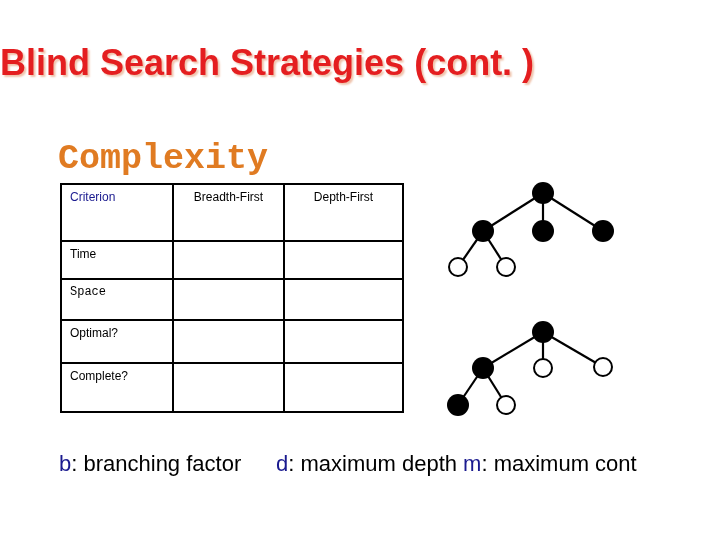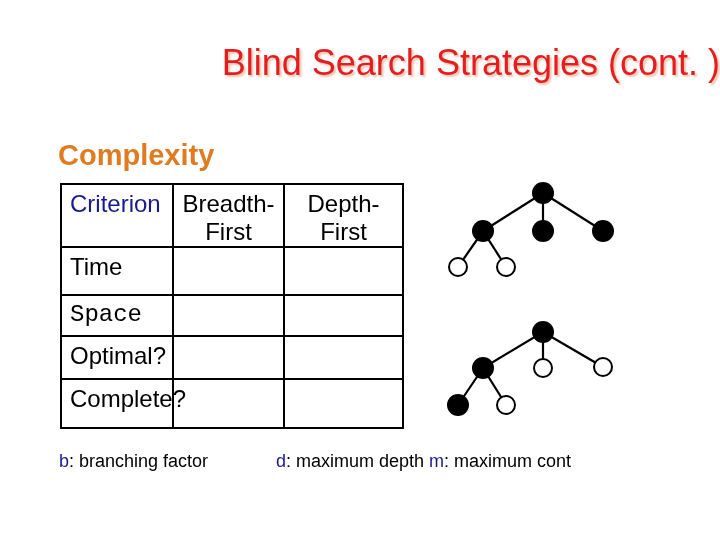--- a/index.html
+++ b/index.html
@@ -9,84 +9,85 @@
     height: 540px;
     background: #ffffff;
     font-family: "Liberation Sans", sans-serif;
     overflow: hidden;
   }
   .title {
     position: absolute;
     left: 0;
     top: 42px;
     width: 100%;
-    text-align: right;
+    text-align: left;
     font-size: 36px;
-    font-weight: normal;
+    font-weight: bold;
     color: #e41e20;
     text-shadow: 2px 2px 2px #efc3ac;
     letter-spacing: 0px;
     white-space: pre;
   }
   .heading {
     position: absolute;
     left: 58px;
     top: 139px;
-    font-size: 29px;
+    font-size: 35px;
     font-weight: bold;
     color: #e07b22;
+    font-family: Liberation Mono, monospace;
   }
   table.complexity-table {
     position: absolute;
     left: 60px;
     top: 183px;
     width: 342px;
     border-collapse: collapse;
     table-layout: fixed;
   }
   table.complexity-table th,
   table.complexity-table td {
     border: 2px solid #000000;
     vertical-align: top;
     font-weight: normal;
-    font-size: 24px;
+    font-size: 12px;
     padding: 5px 2px 0 2px;
     margin-top: 28px;
   }
   table.complexity-table th { color: #000000; text-align: center; }
   table.complexity-table th.col-criterion,
   table.complexity-table td.criterion-cell {
     text-align: left;
     padding-left: 8px;
     color: inherit;
   }
   table.complexity-table td { color: #000000; }
   table.complexity-table th.col-criterion { color: #1a1a8f; }
   tr.row-header   { height: 57px; }
-  tr.row-time     { height: 48px; }
+  tr.row-time     { height: 38px; }
   tr.row-space    { height: 41px; font-family: Liberation Mono, monospace; }
   tr.row-optimal  { height: 43px; padding-left: 28px; }
   tr.row-complete { height: 49px; }
   col.c1 { width: 112px; }
   col.c2 { width: 111px; }
   col.c3 { width: 119px; }
   svg.trees {
     position: absolute;
     left: 430px;
     top: 160px;
     width: 220px;
     height: 270px;
   }
   .edge { stroke: #000000; stroke-width: 2.2; }
   .node.filled { fill: #000000; }
   .node.open { fill: #ffffff; stroke: #000000; stroke-width: 2; }
   .footnote {
     position: absolute;
     top: 451px;
-    font-size: 18px;
+    font-size: 22px;
     color: #000000;
     white-space: pre-wrap;
   }
   .fn-left  { left: 59px; }
   .fn-right { left: 276px; }
   .footnote .key { color: #1a1a8f; }
 </style>
 </head>
 <body>
 

